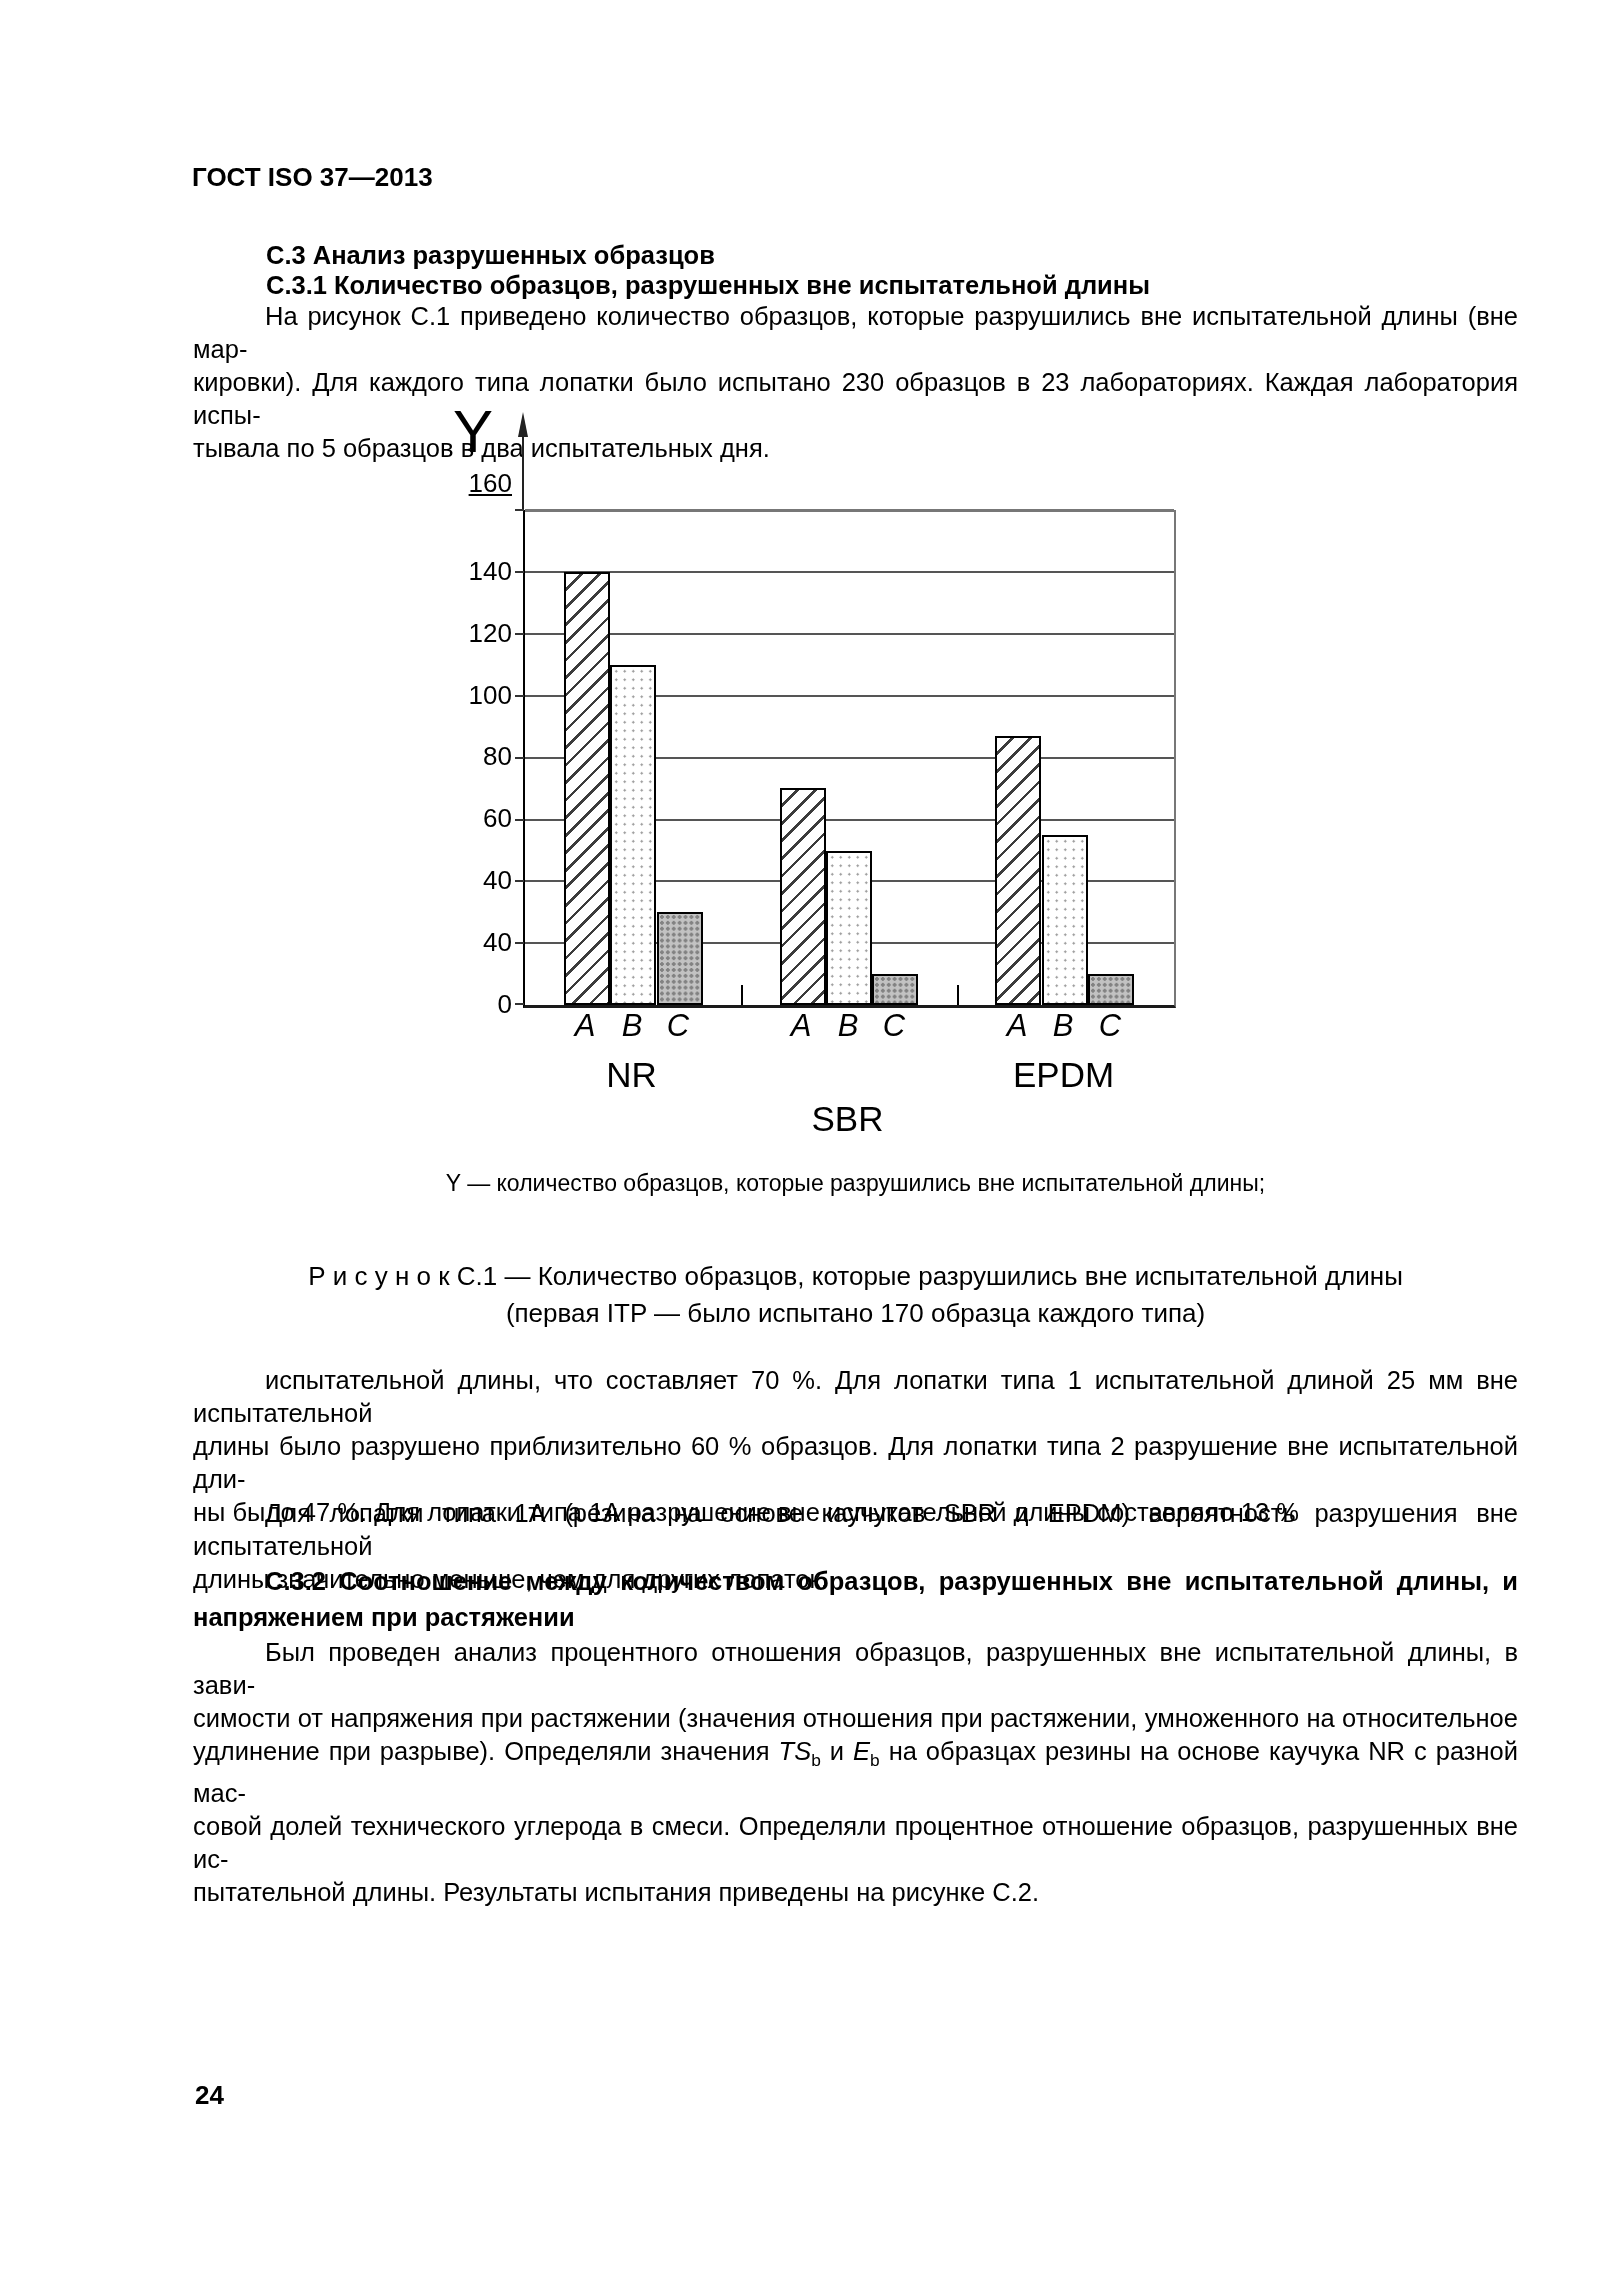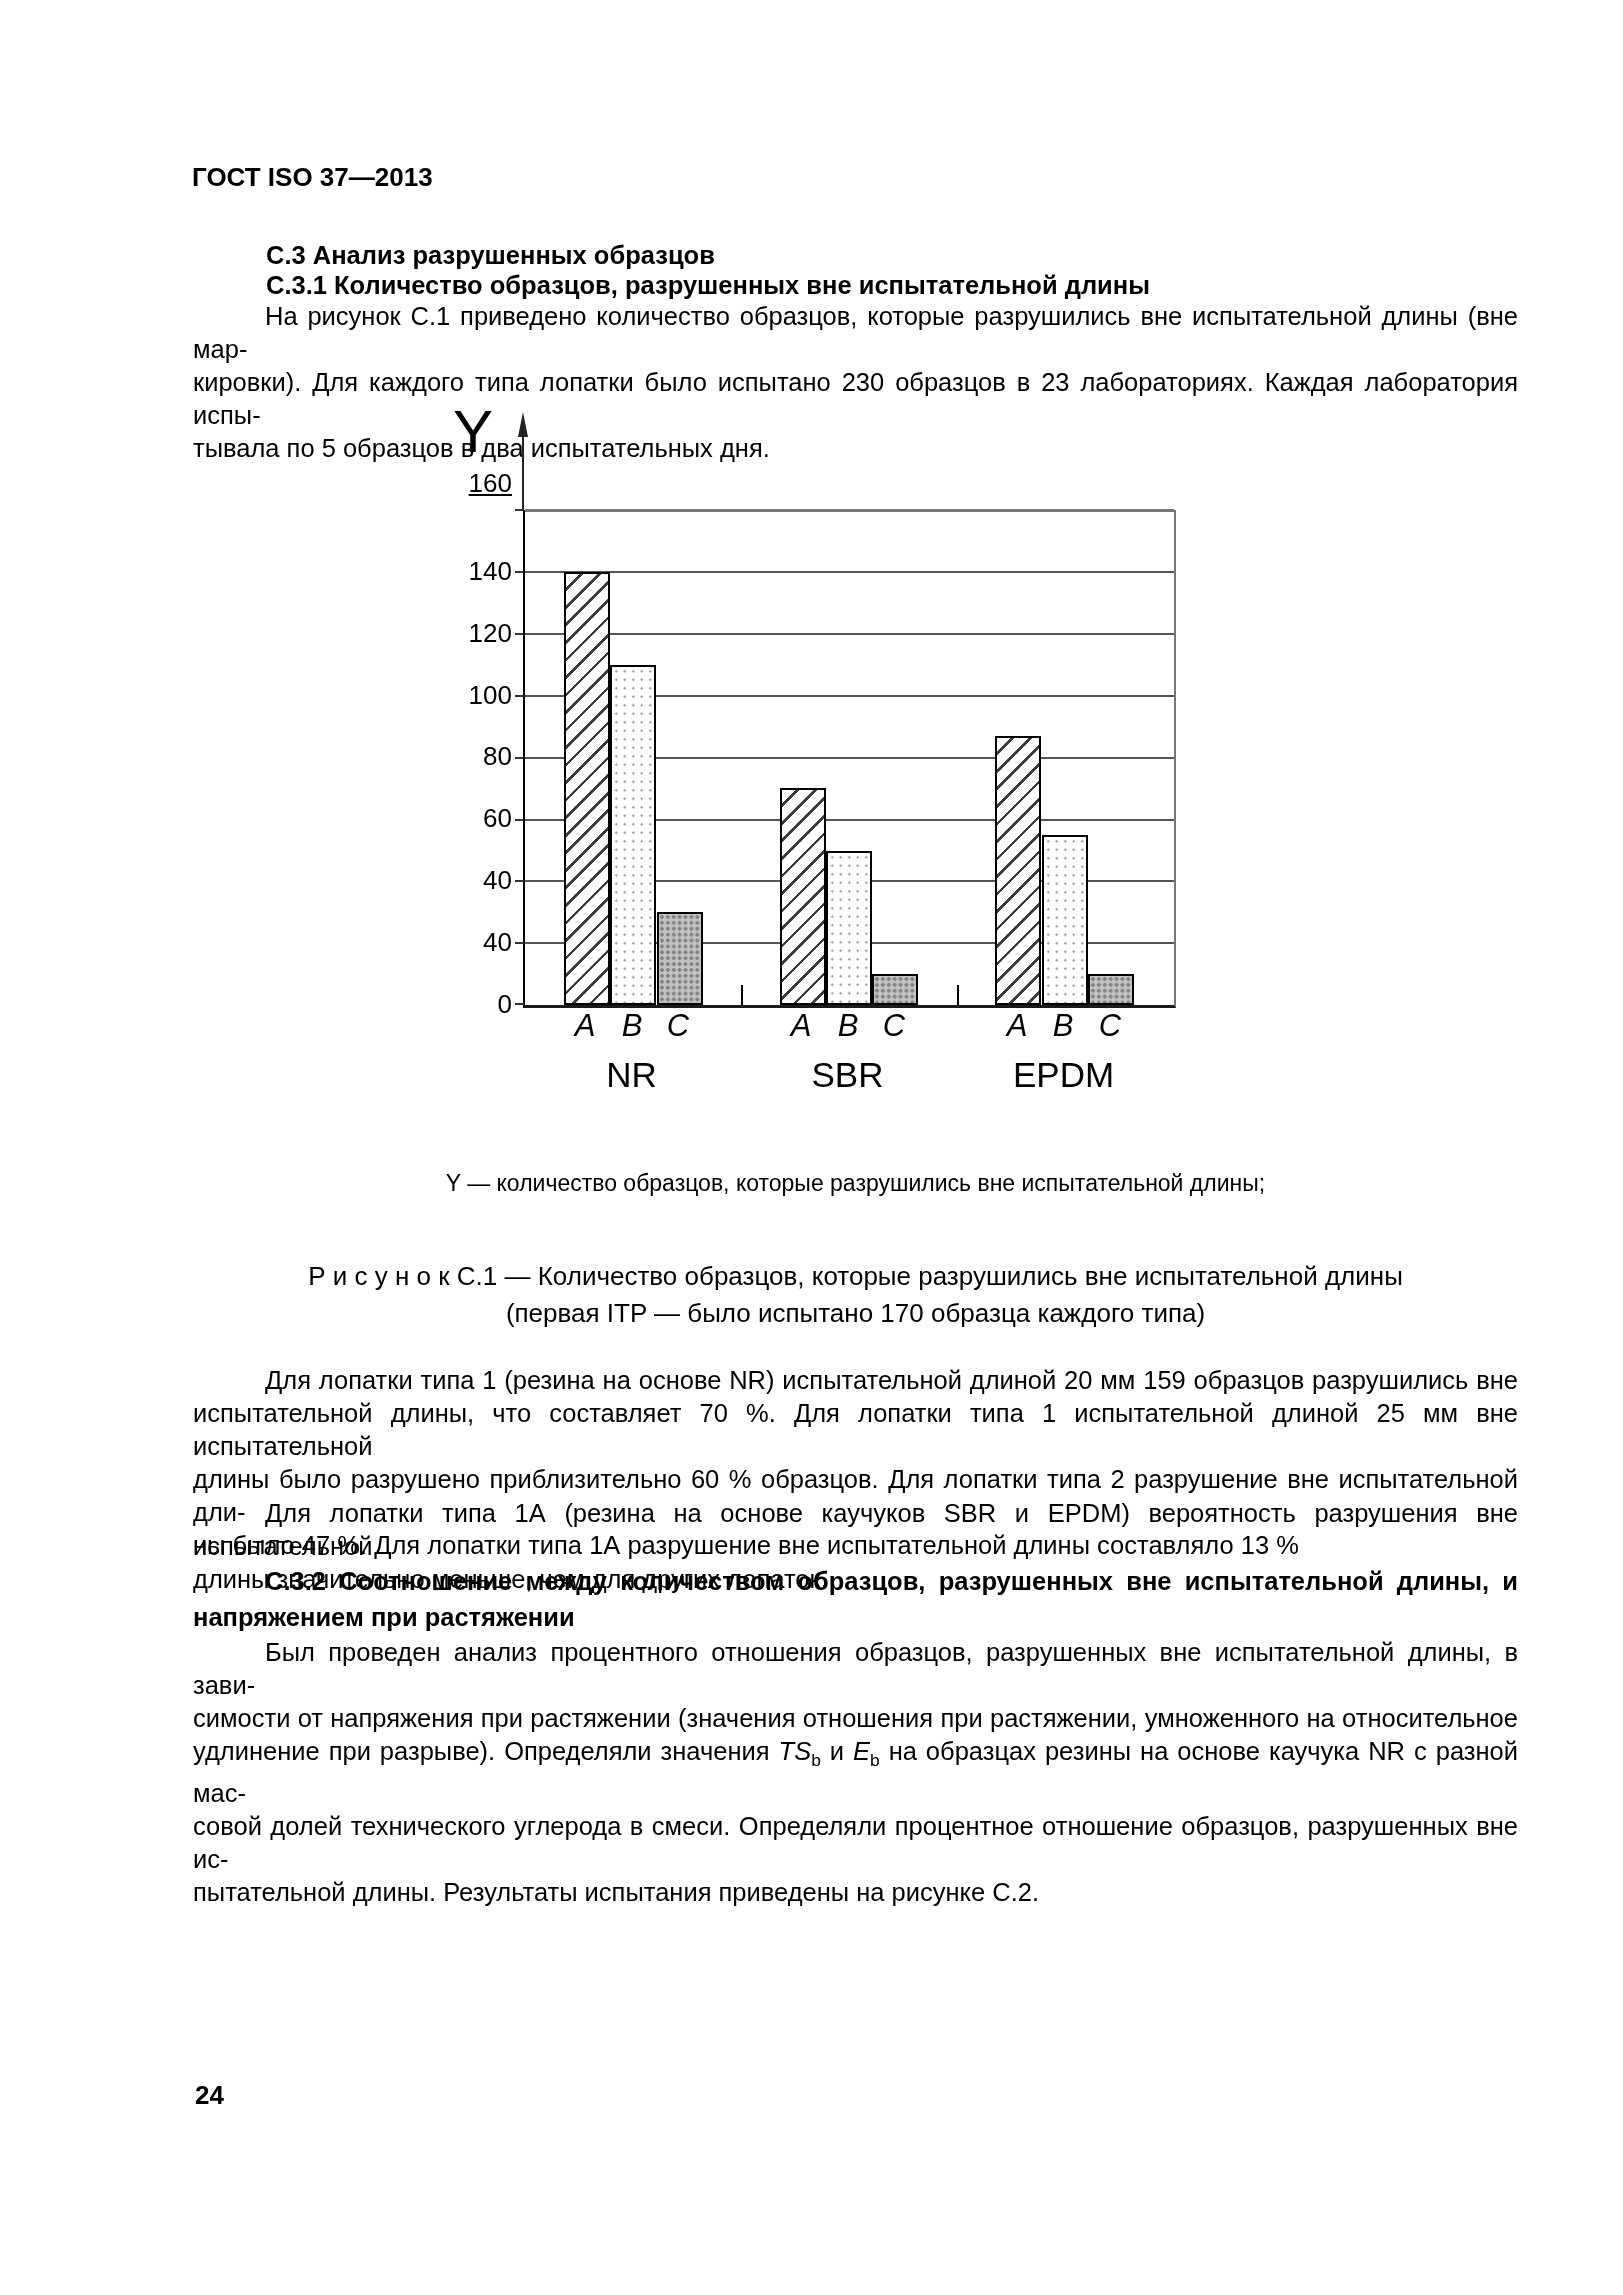--- a/index.html
+++ b/index.html
@@ -108,38 +108,37 @@
       <div class="group-tick" style="left: 432px;"></div>
     </div>
   <div id="chart-labels">
       <div class="abs bar-label" style="left: 559px;">A</div>
       <div class="abs bar-label" style="left: 606px;">B</div>
       <div class="abs bar-label" style="left: 652px;">C</div>
       <div class="abs group-label" style="left: 553px;">NR</div>
       <div class="abs bar-label" style="left: 775px;">A</div>
       <div class="abs bar-label" style="left: 822px;">B</div>
       <div class="abs bar-label" style="left: 868px;">C</div>
-      <div class="abs group-label" style="left: 769px;">SBR</div>
+      <div class="abs group-label" style="left: 769px; margin-top: 44px;">SBR</div>
       <div class="abs bar-label" style="left: 991px;">A</div>
       <div class="abs bar-label" style="left: 1037px;">B</div>
       <div class="abs bar-label" style="left: 1084px;">C</div>
       <div class="abs group-label" style="left: 985px;">EPDM</div>
     </div>
 
   <div id="fig-caption" class="abs center-block">
       <div class="line">Y — количество образцов, которые разрушились вне испытательной длины;</div>
     </div>
 
   <div id="fig-title" class="abs center-block">
       <div class="line">Р и с у н о к  С.1 — Количество образцов, которые разрушились вне испытательной длины</div>
       <div class="line">(первая ITP — было испытано 170 образца каждого типа)</div>
     </div>
 
   <div id="para2" class="abs para">
-      <div class="line">Для лопатки типа 1 (резина на основе NR) испытательной длиной 20 мм 159 образцов разрушились вне</div>
       <div class="line">испытательной длины, что составляет 70 %. Для лопатки типа 1 испытательной длиной 25 мм вне испытательной</div>
       <div class="line">длины было разрушено приблизительно 60 % образцов. Для лопатки типа 2 разрушение вне испытательной дли-</div>
       <div class="line">ны было 47 %. Для лопатки типа 1А разрушение вне испытательной длины составляло 13 %</div>
     </div>
 
   <div id="para3" class="abs para">
       <div class="line">Для лопатки типа 1А (резина на основе каучуков SBR и EPDM) вероятность разрушения вне испытательной</div>
       <div class="line">длины значительно меньше, чем для других лопаток.</div>
     </div>
 

